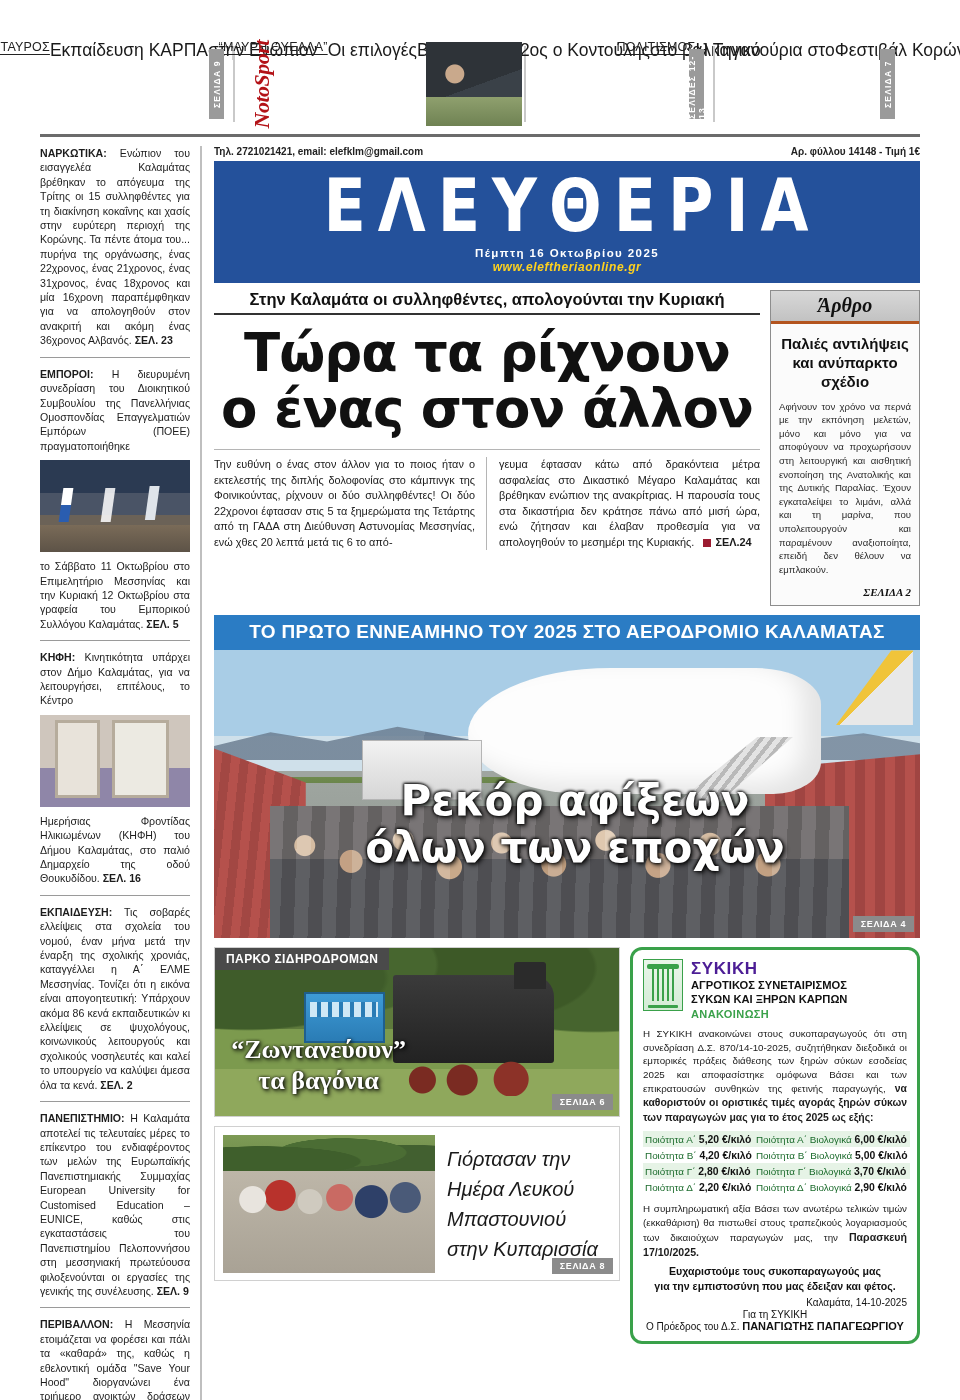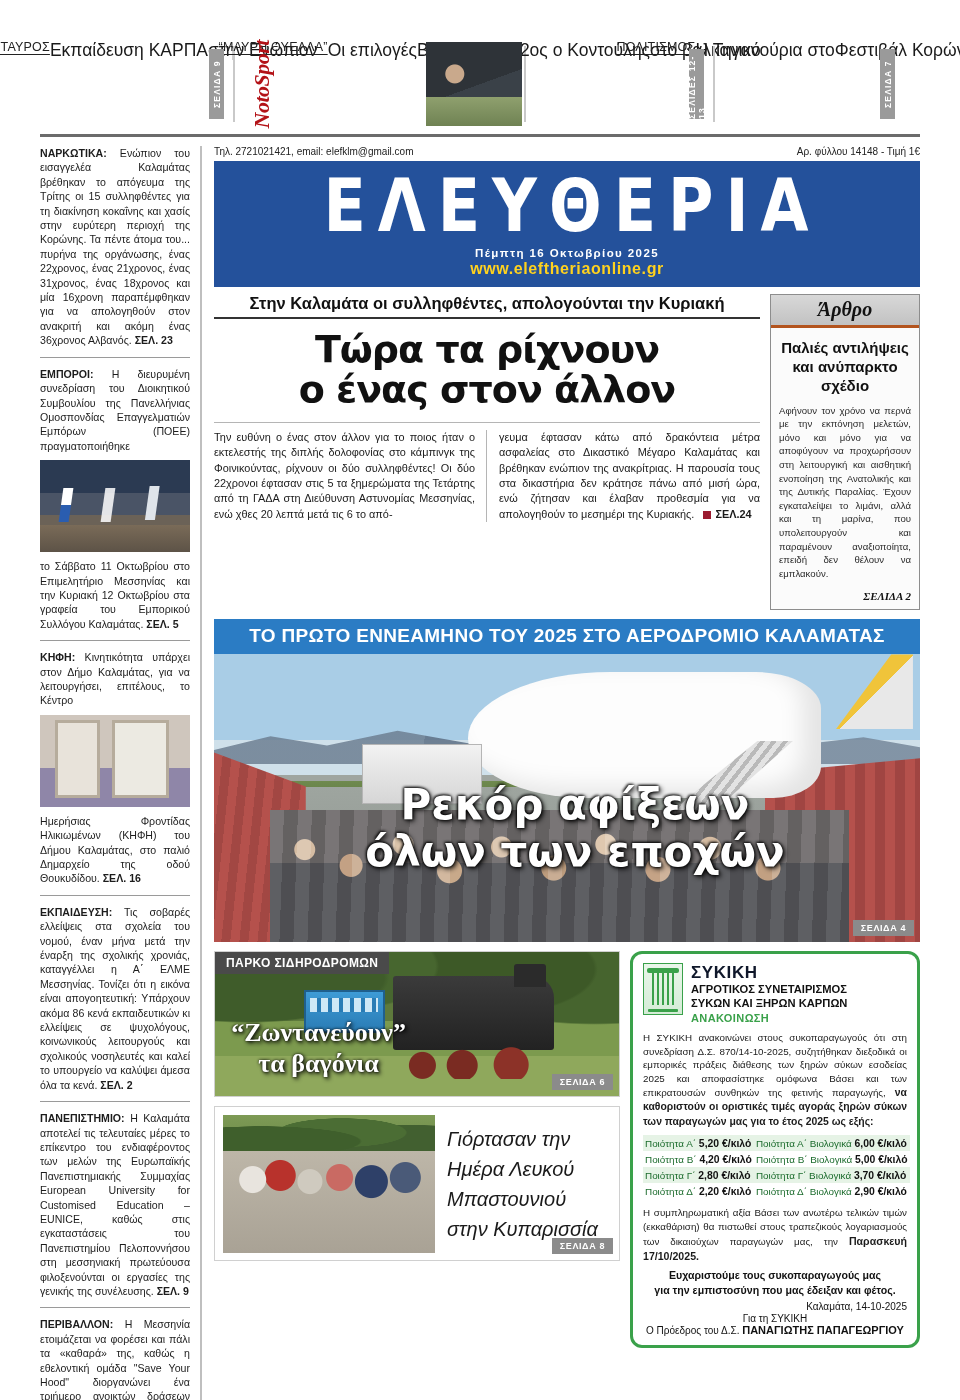--- a/index.html
+++ b/index.html
@@ -100,50 +100,51 @@
     background:#e8e3da; border:3px solid #b6ac9c;
   }
   .ph-kifi::after{
     content:""; position:absolute; right:14%; top:6%; width:34%; height:78%;
     background:#eceae2; border:3px solid #b6ac9c;
   }
 
   
   .contactbar {
     display:flex; justify-content:space-between; align-items:baseline;
-    font-size:10px; font-weight:400; color:#222; padding-bottom:4px;
+    font-size:10px; font-weight:700; color:#222; padding-bottom:4px;
   }
   .masthead {
     background:#24519b; padding:14px 0 9px; text-align:center; position:relative;
   }
   .masthead-logo {
     font-family:"DejaVu Sans", sans-serif;
     font-size:62px; font-weight:700; color:#ffffff;
     letter-spacing:12px; line-height:1; margin:0 0 6px 10px;
     transform:scaleY(1.18); transform-origin:center;
   }
   .masthead-date {
     color:#ffffff; font-size:11.5px; font-weight:700; letter-spacing:1.4px;
     margin-top:10px;
   }
   .masthead-url {
-    color:#ffd21e; font-size:16px; font-weight:700; letter-spacing:.6px;
+    color:#ffd21e; font-size:12px; font-weight:700; letter-spacing:.6px;
     margin-top:1px;
+    font-style:italic;
   }
 
   
   .lead-wrap { display:flex; margin-top:7px; }
   .lead-main { flex:1; padding-right:10px; }
   .lead-kicker {
     font-size:16.5px; font-weight:700; color:#111; text-align:center;
     border-bottom:2.5px solid #333; padding-bottom:4px;
   }
   .lead-title {
     font-family:"DejaVu Sans", sans-serif;
-    font-size:38px; font-weight:700; line-height:1.06; color:#111;
+    font-size:53px; font-weight:700; line-height:1.06; color:#111;
     text-align:center; margin:10px 0 12px; letter-spacing:-1px;
   }
   .lead-cols {
     display:flex; gap:12px; border-top:1px solid #b5b5b5; padding-top:7px;
   }
   .lead-col {
     flex:1; font-size:10.9px; line-height:1.42; text-align:justify; color:#1a1a1a;
   }
   .lead-col.first { border-right:1px solid #b5b5b5; padding-right:11px; }
   .sel-mark { font-weight:700; white-space:nowrap; }
@@ -261,21 +262,21 @@
     letter-spacing:.6px; padding:3px 8px;
   }
 
   
   .bottom-row { display:flex; margin-top:9px; gap:10px; }
   .bottom-left { flex:1; }
   .bottom-right { width:290px; flex:0 0 290px; }
 
   .train-card { position:relative; border:1px solid #d0d0d0; }
   .train-photo{
-    height:144px; position:relative; overflow:hidden;
+    height:168px; position:relative; overflow:hidden;
     background:linear-gradient(#5e7a3c 0 48%, #7c9a4e 48% 72%, #8fa85c 72% 100%);
   }
   .train-trees{
     position:absolute; inset:0;
     background:
       radial-gradient(ellipse at 8% 18%,#3f5c2a 0 26%,transparent 27%),
       radial-gradient(ellipse at 34% 10%,#47662f 0 22%,transparent 23%),
       radial-gradient(ellipse at 70% 12%,#3d5927 0 24%,transparent 25%),
       radial-gradient(ellipse at 94% 20%,#46642e 0 26%,transparent 27%);
   }
@@ -357,21 +358,21 @@
   }
   .syk-logo::before{
     content:""; position:absolute; left:8px; right:8px; top:7px; bottom:9px;
     background:repeating-linear-gradient(90deg,#3aa14a 0 2px, transparent 2px 5px);
   }
   .syk-logo::after{
     content:""; position:absolute; left:3px; right:3px; top:4px; height:5px;
     background:#3aa14a; border-radius:2px;
     box-shadow:0 40px 0 -1px #3aa14a;
   }
-  .syk-name{ font-size:17px; font-weight:700; color:#0f172a; letter-spacing:.6px; }
+  .syk-name{ font-size:17px; font-weight:700; color:#4c1d95; letter-spacing:.6px; }
   .syk-sub{ font-size:11.2px; font-weight:700; color:#111; line-height:1.22; }
   .syk-anno{ font-size:11px; font-weight:700; color:#3aa14a; letter-spacing:.4px; margin-top:1px; }
   .syk-body{ font-size:9.8px; line-height:1.4; text-align:justify; color:#1b1b1b; margin-top:7px; }
   .syk-body b{ font-weight:700; }
   .syk-strong{ font-size:10.4px; font-weight:700; line-height:1.4; text-align:justify; }
   .price-table{ width:100%; border-collapse:collapse; margin:6px 0 5px; }
   .price-table td{
     font-size:9.9px; padding:2.5px 2px; color:#1b6b2c; white-space:nowrap;
   }
   .price-table tr:nth-child(odd){ background:#e6f3e6; }

